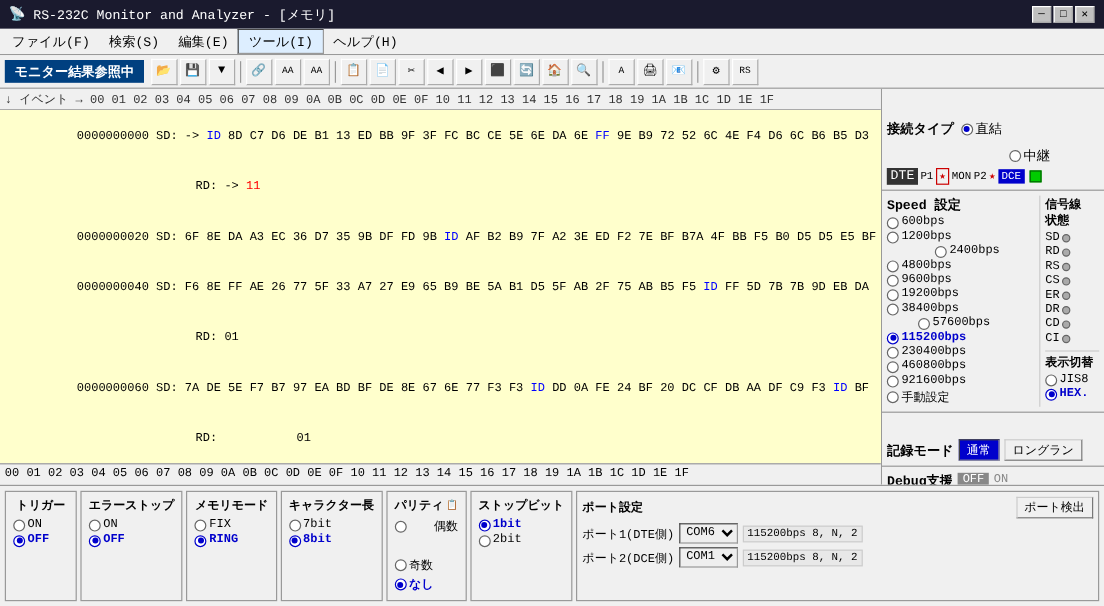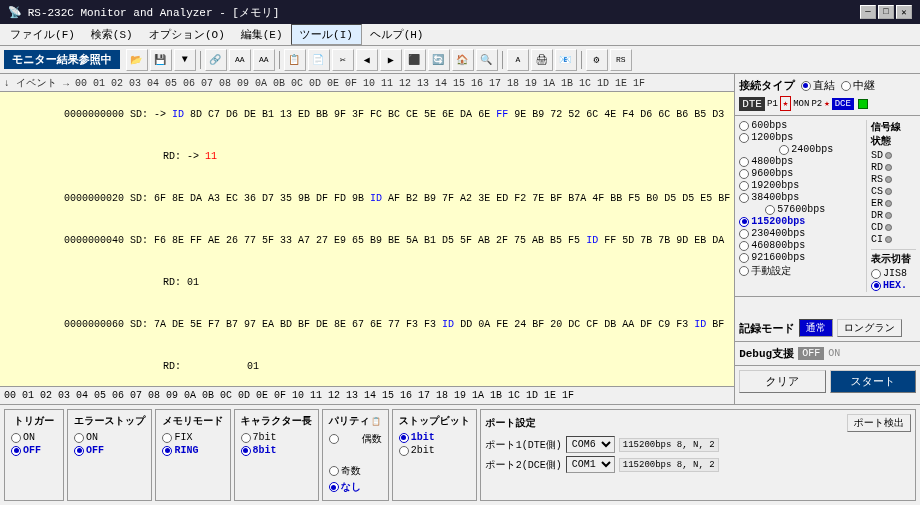--- a/index.html
+++ b/index.html
@@ -75,21 +75,20 @@
   <div class="title-bar-controls">
     <div class="title-btn">─</div>
     <div class="title-btn">□</div>
     <div class="title-btn">✕</div>
   </div>
 </div>
 
 <div class="menu-bar">
   <div class="menu-item">ファイル(F)</div>
   <div class="menu-item">検索(S)</div>
-  <div class="menu-item">オプション(O)</div>
   <div class="menu-item">編集(E)</div>
   <div class="menu-item active">ツール(I)</div>
   <div class="menu-item">ヘルプ(H)</div>
 </div>
 
 <div class="toolbar">
   <div class="monitor-badge">モニター結果参照中</div>
   <div class="tb-btn">📂</div>
   <div class="tb-btn">💾</div>
   <div class="tb-btn">▼</div>
@@ -153,39 +152,40 @@
 
     <div class="right-panel" style="width:200px;">
 
       <div class="connection-section" style="padding:4px; border-bottom:1px solid #999;">
         <div style="display:flex; align-items:center; gap:6px;">
           <span style="font-size:11px; font-weight:bold;">接続タイプ</span>
           <label style="display:flex;align-items:center;gap:2px;font-size:11px;">
             <div class="radio-custom checked"></div>
             <span>直結</span>
           </label>
-          <label style="display:flex;align-items:center;gap:2px;font-size:11px;">
+          <label style="display:flex;align-items:center;gap:2px;font-size:11px;margin-top:44px;">
             <div class="radio-custom"></div>
             <span>中継</span>
           </label>
         </div>
         <div style="display:flex; align-items:center; gap:2px; margin-top:3px;">
           <span style="background:#333;color:white;font-size:11px;padding:1px 3px;">DTE</span>
           <span style="font-size:9px;">P1</span>
           <span style="color:#cc0000;font-size:9px;border:1px solid #cc0000;padding:1px 2px;">★</span>
           <span style="font-size:9px;">MON</span>
           <span style="font-size:9px;">P2</span>
           <span style="color:#cc0000;font-size:9px;">★</span>
           <span style="background:#0000cc;color:white;font-size:9px;padding:1px 3px;">DCE</span>
           <div style="width:10px;height:10px;border:1px solid #006600;background:#00cc00;display:inline-block;margin-left:2px;"></div>
         </div>
       </div>
 
       <div style="display:flex; border-bottom:1px solid #999; padding:4px;">
         <div style="flex:1;">
+          <div style="font-size:11px;font-weight:bold;margin-bottom:2px;">Speed 設定</div>
           <div style="display:flex;align-items:center;gap:2px;font-size:10px;margin-bottom:1px;">
             <div class="radio-custom"></div>
             <span>600bps</span>
           </div>
           <div style="display:flex;align-items:center;gap:2px;font-size:10px;margin-bottom:1px;">
             <div class="radio-custom"></div>
             <span>1200bps</span>
           </div>
           <div style="display:flex;align-items:center;gap:2px;font-size:10px;margin-bottom:1px;padding-left:40px;">
             <div class="radio-custom"></div>

